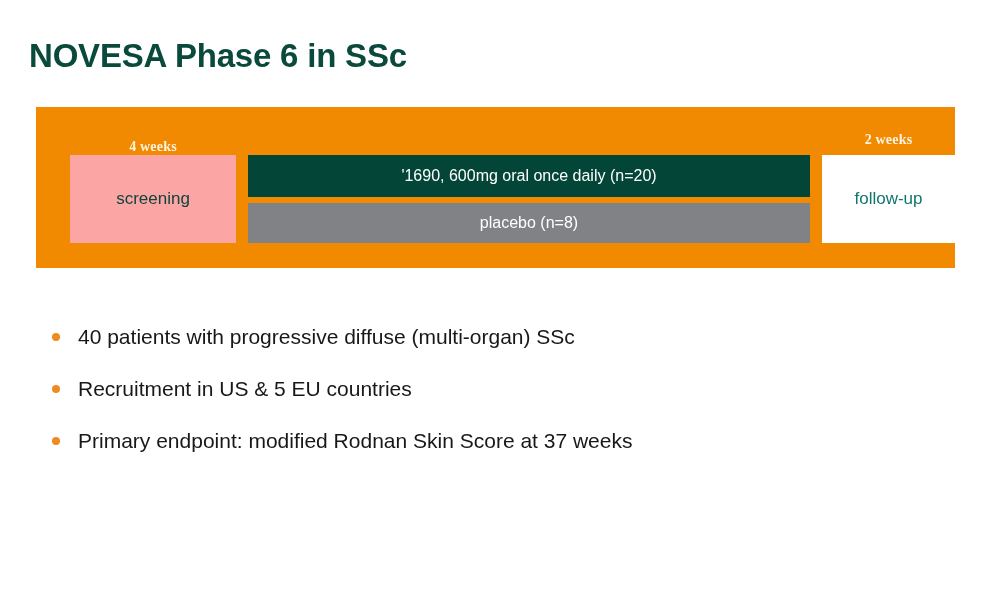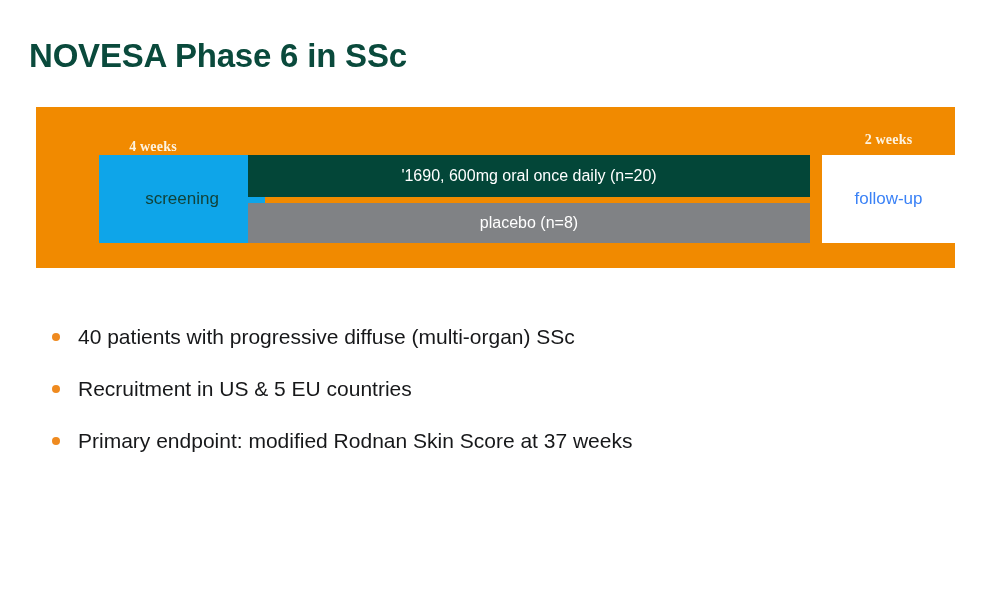--- a/index.html
+++ b/index.html
@@ -57,32 +57,31 @@
     display: flex;
     align-items: center;
     justify-content: center;
   }
 
   #box-screening {
     left: 34px;
     top: 48px;
     width: 166px;
     height: 88px;
-    background: #0ea5e9;
+    background: #fca5a5;
     color: #11433a;
     font-size: 17px;
-    margin-left: 29px;
   }
   #box-followup {
     left: 786px;
     top: 48px;
     width: 133px;
     height: 88px;
     background: #ffffff;
-    color: #3b82f6;
+    color: #0f766e;
     font-size: 17px;
   }
   #bar-active {
     left: 212px;
     top: 48px;
     width: 562px;
     height: 42px;
     background: #034638;
     color: #ffffff;
     font-size: 16px;

